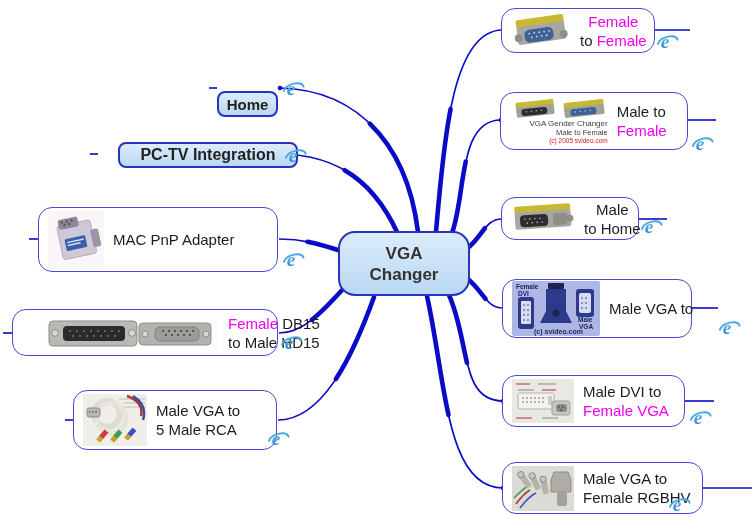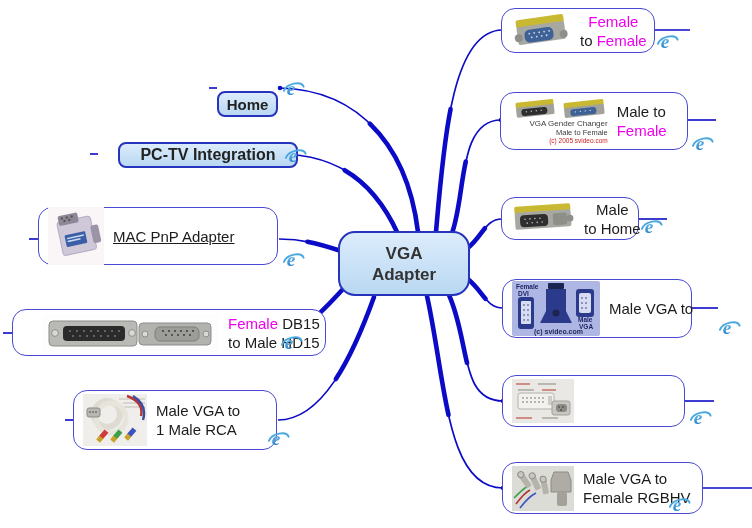--- a/index.html
+++ b/index.html
@@ -84,38 +84,38 @@
       <line class="stub" x1="687" y1="120" x2="716" y2="120"></line>
       <line class="stub" x1="639" y1="219" x2="667" y2="219"></line>
       <line class="stub" x1="692" y1="308" x2="718" y2="308"></line>
       <line class="stub" x1="685" y1="401" x2="714" y2="401"></line>
       <line class="stub" x1="703" y1="488" x2="752" y2="488"></line>
     </g>
   </svg>
 
   <div class="topic main" style="left:338px;top:231px;width:132px;height:65px;">
     <span>VGA</span>
-    <span>Adapter</span>
+    <span>Changer</span>
   </div>
 
   <div class="topic" style="left:217px;top:91px;width:61px;height:26px;font-size:15px;">
     <span>Home</span>
   </div>
   <svg class="ie" style="left:283px;top:78px;" viewBox="0 0 24 24">
       <use href="#ie-sym"></use>
     </svg>
 
   <div class="topic" style="left:98px;top:142px;width:180px;height:26px;font-size:16px;margin-left:20px;">
     <span>PC-TV Integration</span>
   </div>
   <svg class="ie" style="left:285px;top:145px;" viewBox="0 0 24 24">
       <use href="#ie-sym"></use>
     </svg>
 
-  <div class="node" style="left:38px;top:207px;width:240px;height:58px;text-decoration:underline;">
+  <div class="node" style="left:38px;top:207px;width:240px;height:65px;">
     <svg class="photo" width="56" height="58" viewBox="0 0 56 58">
       <rect x="0" y="0" width="56" height="58" fill="#faf6f7"></rect>
       <g transform="rotate(-12 28 30)">
         <rect x="12" y="12" width="34" height="34" rx="3" fill="#cfc8d8" stroke="#b3abc2" stroke-width="1"></rect>
         <rect x="14" y="6" width="20" height="10" rx="2" fill="#8d8798"></rect>
         <circle cx="18" cy="9" r="1.2" fill="#555"></circle>
           <circle cx="23" cy="9" r="1.2" fill="#555"></circle>
         <circle cx="28" cy="9" r="1.2" fill="#555"></circle>
           <circle cx="20" cy="12" r="1.2" fill="#555"></circle>
         <circle cx="25" cy="12" r="1.2" fill="#555"></circle>
@@ -126,21 +126,21 @@
       </g>
     </svg>
     <div>
       <div>MAC PnP Adapter</div>
     </div>
   </div>
   <svg class="ie" style="left:283px;top:249px;" viewBox="0 0 24 24">
       <use href="#ie-sym"></use>
     </svg>
 
-  <div class="node" style="left:12px;top:309px;width:314px;height:47px;padding-left:30px;">
+  <div class="node" style="left:12px;top:309px;width:266px;height:47px;padding-left:30px;">
     <svg class="photo" width="176" height="38" viewBox="0 0 176 38">
       <rect x="0" y="0" width="176" height="38" fill="#fdfdfd"></rect>
       <rect x="6" y="7" width="88" height="25" rx="4" fill="#b9b9b6" stroke="#8d8d8a" stroke-width="1"></rect>
       <rect x="20" y="12" width="62" height="15" rx="4" fill="#2b2b2b"></rect>
       <circle cx="27" cy="17" r="1" fill="#777"></circle>
         <circle cx="34" cy="17" r="1" fill="#777"></circle>
       <circle cx="41" cy="17" r="1" fill="#777"></circle>
         <circle cx="48" cy="17" r="1" fill="#777"></circle>
       <circle cx="55" cy="17" r="1" fill="#777"></circle>
         <circle cx="62" cy="17" r="1" fill="#777"></circle>
@@ -202,21 +202,21 @@
           <rect x="31" y="36" width="5" height="9" fill="#3aa04a"></rect>
           <rect x="31" y="44" width="5" height="5" fill="#c9a227"></rect>
         </g>
       <g transform="rotate(40 48 40)">
           <rect x="45" y="34" width="5" height="9" fill="#3a53c0"></rect>
           <rect x="45" y="42" width="5" height="5" fill="#c9a227"></rect>
         </g>
     </svg>
     <div>
       <div>Male VGA to</div>
-      <div>1 Male RCA</div>
+      <div>5 Male RCA</div>
     </div>
   </div>
   <svg class="ie" style="left:268px;top:428px;" viewBox="0 0 24 24">
       <use href="#ie-sym"></use>
     </svg>
 
   <div class="node" style="left:501px;top:8px;width:154px;height:45px;">
     <svg class="photo" width="60" height="38" viewBox="0 0 60 38">
       <g transform="rotate(-8 30 19)">
         <rect x="6" y="5" width="48" height="9" rx="2" fill="#c9b832"></rect>
@@ -366,20 +366,24 @@
         <circle cx="23" cy="23" r="0.9" fill="#999"></circle>
       <circle cx="27" cy="23" r="0.9" fill="#999"></circle>
         <circle cx="31" cy="23" r="0.9" fill="#999"></circle>
       <rect x="36" y="17" width="4" height="9" fill="#cfccc6"></rect>
       <rect x="40" y="22" width="18" height="14" rx="2" fill="#c9c7c2" stroke="#a3a19c"></rect>
       <rect x="44" y="25" width="11" height="8" rx="3" fill="#8d8b86"></rect>
       <circle cx="47" cy="28" r="0.8" fill="#333"></circle>
         <circle cx="51" cy="28" r="0.8" fill="#333"></circle>
       <circle cx="49" cy="31" r="0.8" fill="#333"></circle>
     </svg>
+    <div>
+      <div>Male DVI to</div>
+      <div class="accent">Female VGA</div>
+    </div>
   </div>
   <svg class="ie" style="left:690px;top:407px;" viewBox="0 0 24 24">
       <use href="#ie-sym"></use>
     </svg>
 
   <div class="node" style="left:502px;top:462px;width:201px;height:52px;">
     <svg class="photo" width="62" height="45" viewBox="0 0 62 45">
       <rect x="0" y="0" width="62" height="45" fill="#dcdcd6"></rect>
       <path d="M4,38 C10,30 14,26 18,24" fill="none" stroke="#b23434" stroke-width="1.6"></path>
       <path d="M8,42 C14,34 18,30 24,27" fill="none" stroke="#3a53c0" stroke-width="1.6"></path>

